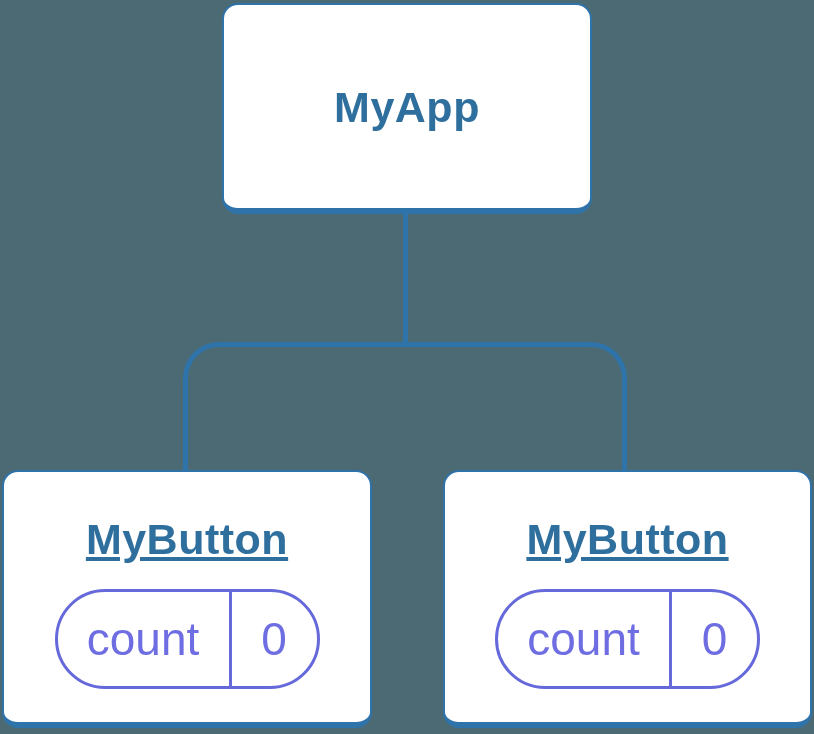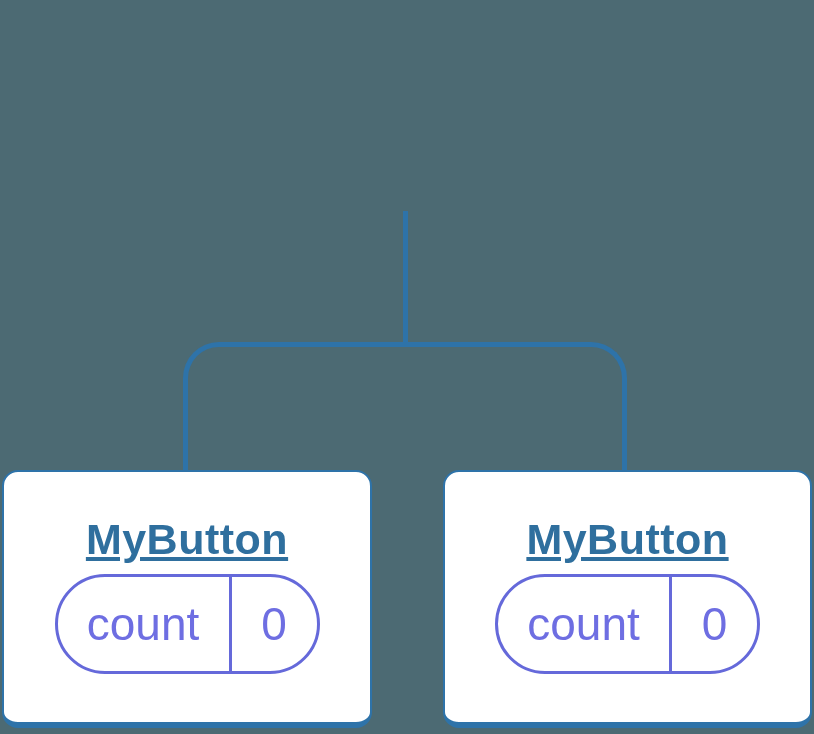--- a/index.html
+++ b/index.html
@@ -54,21 +54,21 @@
     font-weight: 700;
     color: var(--node-text-blue, #2F6F9E);
     line-height: 50px;
     letter-spacing: 0.5px;
   }
   .node-child-left .node-label,
   .node-child-right .node-label { margin-top: 42px; text-decoration: underline; }
 
   
   .pill {
-    margin-top: 10px;
+    margin-top: 25px;
     width: 265px; height: 100px;
     box-sizing: border-box;
     border: 3px solid var(--state-purple, #6569DA);
     border-radius: 52px;
     background: var(--node-background, #FFFFFF);
     display: flex;
     align-items: stretch;
     overflow: hidden;
   }
   .pill-key {
@@ -87,20 +87,23 @@
   }
 </style>
 </head>
 <body style="--background: #4C6A73; --line-blue: #2E73A9; --node-background: #FFFFFF; --node-text-blue: #2F6F9E; --state-purple: #6569DA; --state-text-purple: #6E6EE2;">
 
 <div class="stage">
 
   <div class="stem"></div>
   <div class="bracket"></div>
 
+  <div class="node node-root">
+    <div class="node-label">MyApp</div>
+  </div>
 
   <div class="node node-child-left">
     <div class="node-label">MyButton</div>
     <div class="pill">
       <div class="pill-key">count</div>
       <div class="pill-value">0</div>
     </div>
   </div>
 
   <div class="node node-child-right">

